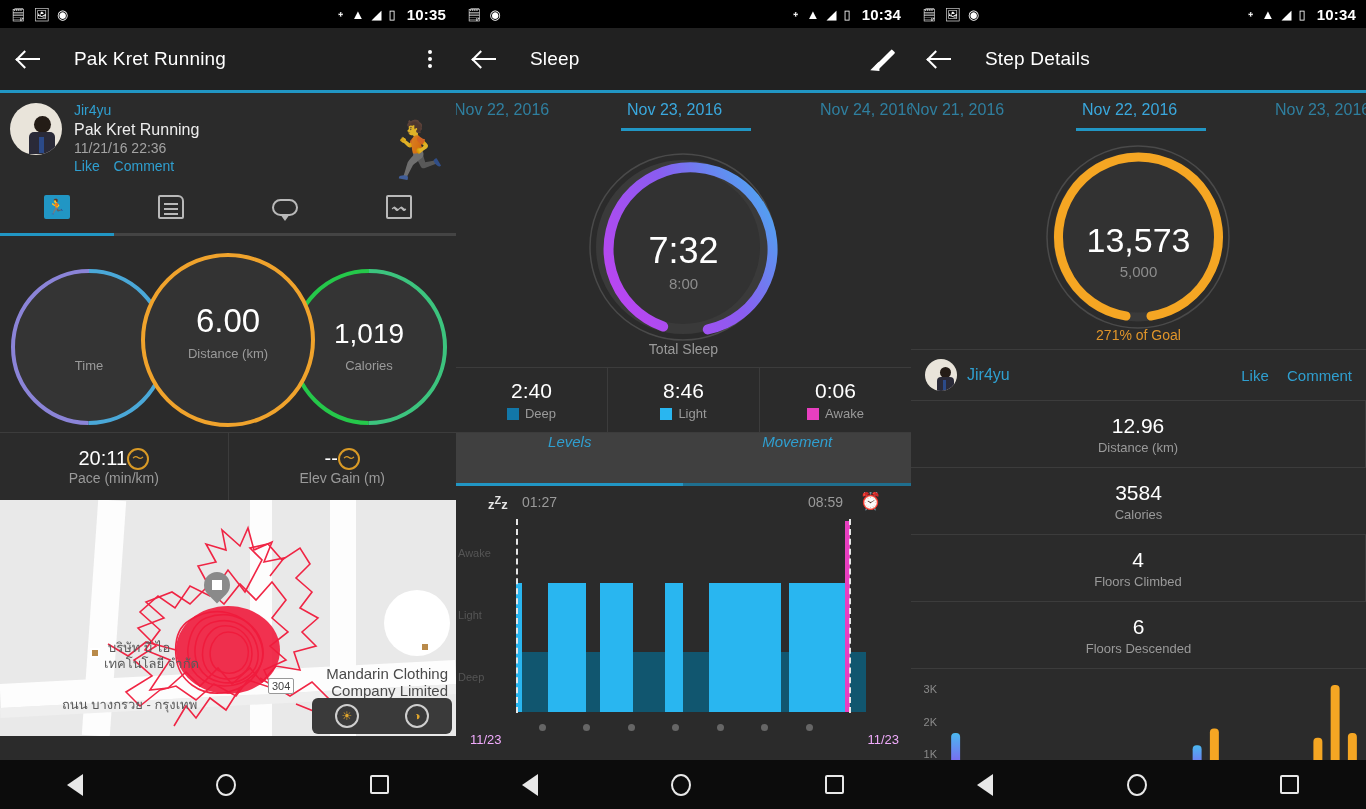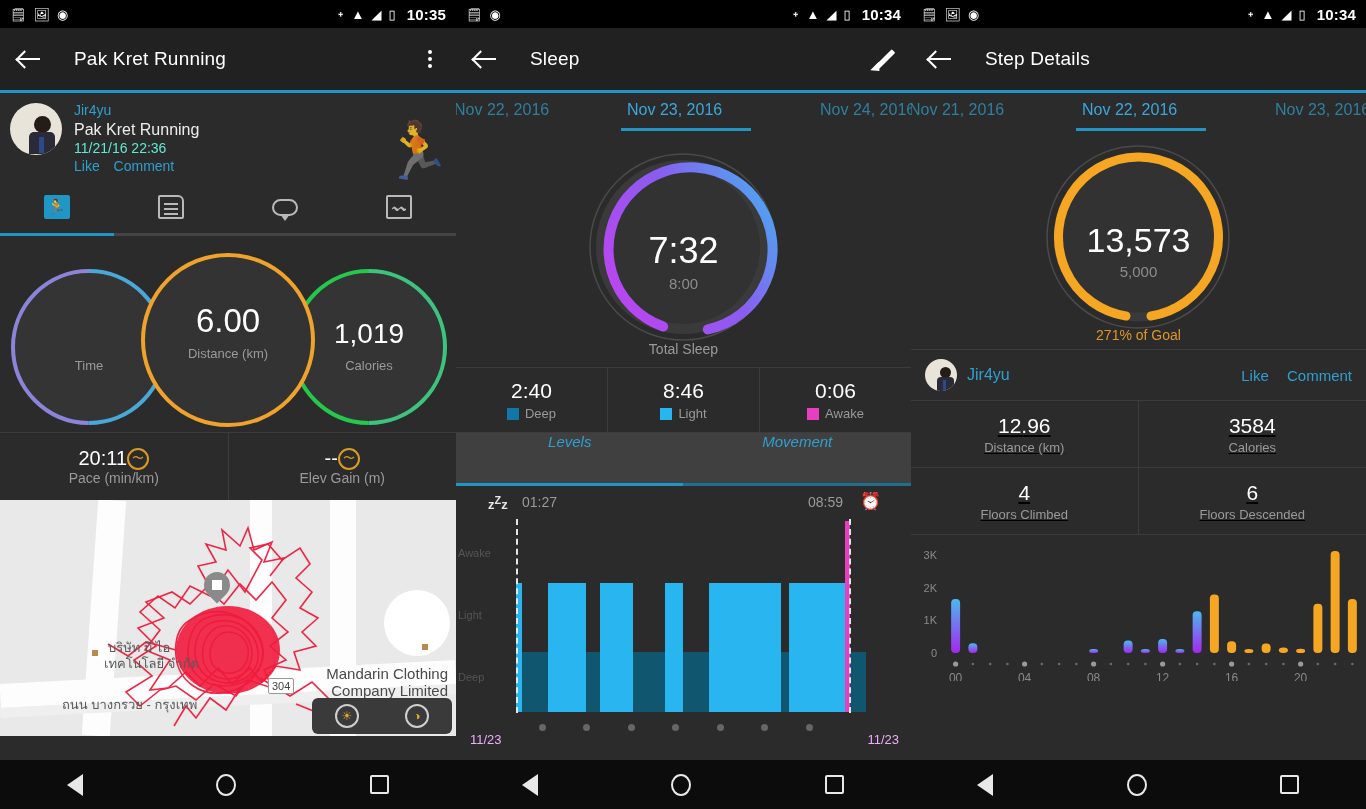--- a/index.html
+++ b/index.html
@@ -59,21 +59,21 @@
     width: 52px; height: 52px; border-radius: 50%; overflow: hidden; flex: none;
     background: #e9e4da; margin-top: 2px; position: relative;
   }
   .avatar .head { position:absolute; width:17px;height:17px;border-radius:50%;background:#241c16;left:24px;top:13px;}
   .avatar .body { position:absolute; width:26px;height:22px;background:#2a2a38;left:19px;top:29px;border-radius:5px 5px 0 0;}
   .avatar .tie  { position:absolute; width:5px;height:16px;background:#2b4a8a;left:29px;top:34px;}
   .avatar .sh   { position:absolute; width:12px;height:16px;background:#fff;left:25px;top:30px;transform:rotate(12deg);}
   .actmeta { margin-left: 12px; line-height: 1.28; padding-top:1px; }
   .actmeta .user { color: #2f9fd0; font-size: 14px; }
   .actmeta .name { color: #ededed; font-size: 16px; }
-  .actmeta .date { color: #5eead4; font-size: 14px; }
+  .actmeta .date { color: #a3a3a3; font-size: 14px; }
   .actmeta .links { font-size: 14px; color: #2f9fd0; }
   .actmeta .links span { margin-right: 10px; }
   .runner-wm { position:absolute; right: 4px; bottom: 2px; font-size: 56px; color:#4a4a4a; line-height:1; opacity:.85;}
 
   
   .icontabs { height: 52px; background: #2b2b2b; display: flex; align-items: center; }
   .icontab { flex: 1; display: flex; justify-content: center; align-items: center; height: 100%; }
   .ic { width: 26px; height: 24px; position: relative; }
   .ic.runner { background:#2196c4; border-radius:2px; display:flex;align-items:center;justify-content:center;
      color:#fff;font-size:15px; border:2px solid #2196c4;}
@@ -168,21 +168,21 @@
      border-bottom:1px solid #3c3c3c; background:#2b2b2b;}
   .userrow .sm-av { width:32px;height:32px;border-radius:50%;overflow:hidden;background:#e9e4da;position:relative;flex:none;}
   .userrow .sm-av .head{position:absolute;width:11px;height:11px;border-radius:50%;background:#241c16;left:15px;top:8px;}
   .userrow .sm-av .body{position:absolute;width:17px;height:14px;background:#2a2a38;left:12px;top:18px;border-radius:4px 4px 0 0;}
   .userrow .sm-av .tie {position:absolute;width:3px;height:10px;background:#2b4a8a;left:18px;top:21px;}
   .userrow .sm-av .sh  {position:absolute;width:8px;height:11px;background:#fff;left:15px;top:19px;transform:rotate(12deg);}
   .userrow .uname { color:#2f9fd0; font-size:16px; margin-left:10px;}
   .userrow .ulinks { margin-left:auto; color:#2f9fd0; font-size:15px;}
   .userrow .ulinks span { margin-left:14px;}
 
-  .grid2 { display:grid; grid-template-columns: 1fr 1fr; text-decoration: underline; }
+  .grid2 { display:grid; grid-template-columns: 1fr; }
   .gcell { height:67px; display:flex; flex-direction:column; align-items:center; justify-content:center;
      border-bottom:1px solid #3c3c3c;}
   .gcell:nth-child(odd){ border-right:1px solid #3c3c3c;}
   .gcell .v { color:#fff; font-size:21px;}
   .gcell .c { color:#9a9a9a; font-size:13px; margin-top:2px;}
   .stepscap { text-align:center; color:#9a9a9a; font-size:14px; padding:8px 0 0 0;}
 
   
   .stepchart { position:relative; height: 170px; background:#2b2b2b;}
 

